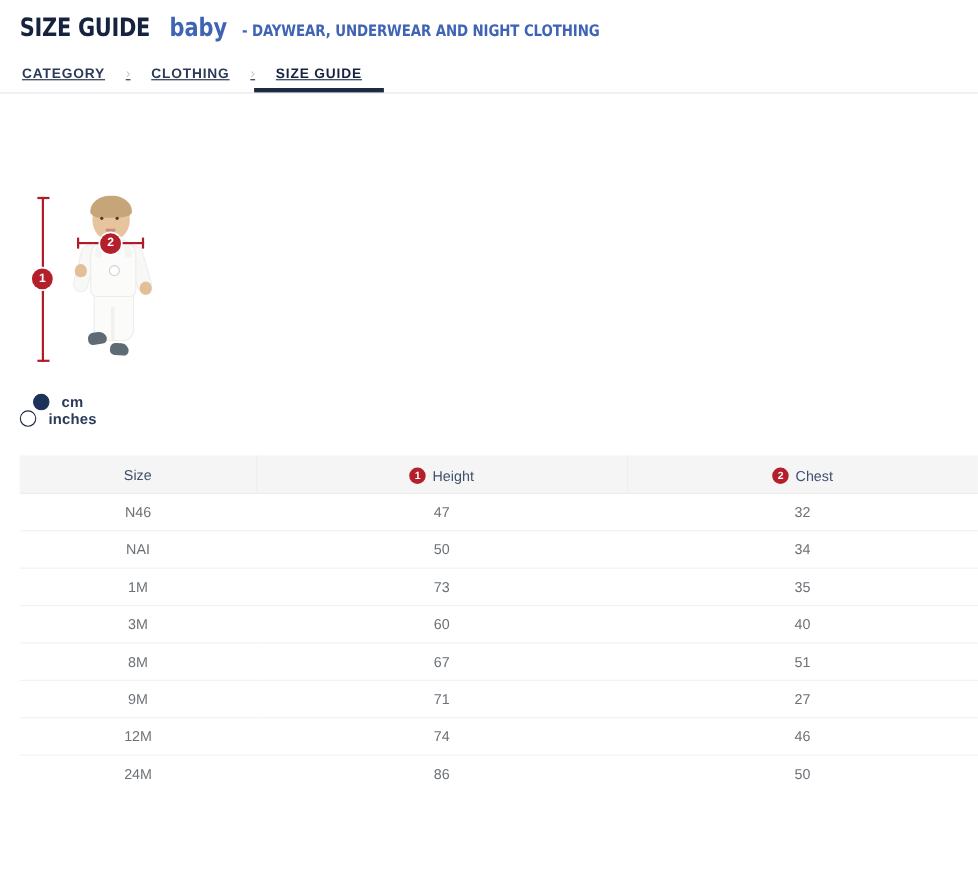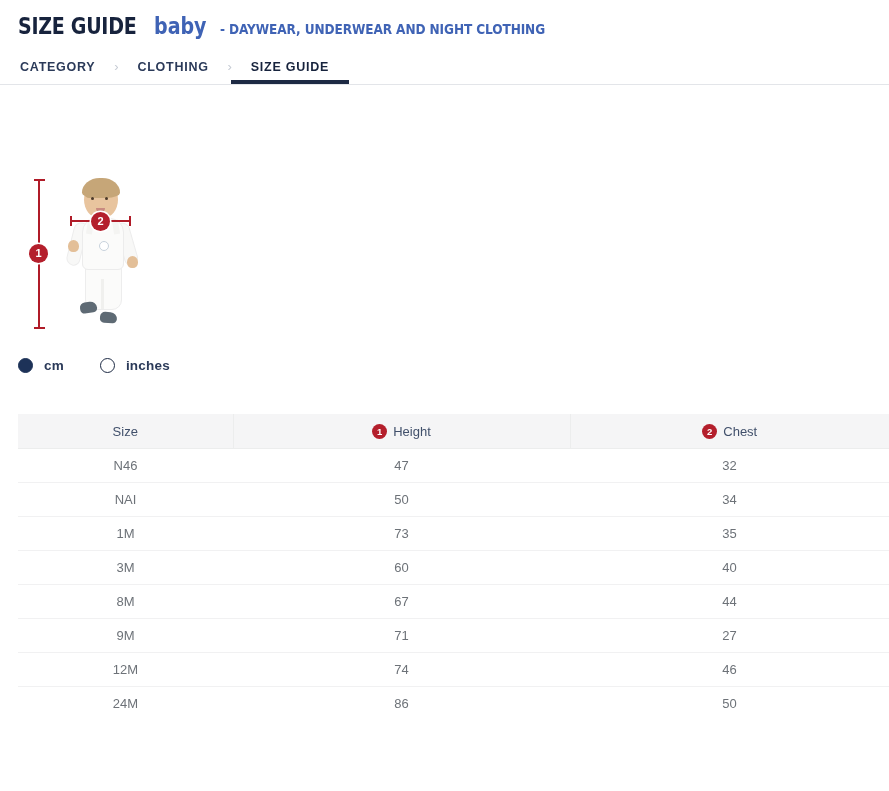--- a/index.html
+++ b/index.html
@@ -54,20 +54,21 @@
     transform-origin: left center;
   }
 
   
   .breadcrumb-bar {
     position: relative;
     margin-top: 12px;
     height: 33px;
     border-bottom: 1px solid #e3e5e9;
     width: 889px;
+    text-decoration: underline;
   }
   .breadcrumb-inner {
     display: flex;
     align-items: center;
     height: 32px;
     padding-left: 18px;
   }
   .crumb {
     font-size: 12.5px;
     font-weight: bold;
@@ -301,20 +302,21 @@
   .b-shoe.l { left: 26px; top: 124px; transform: rotate(-8deg); }
   .b-shoe.r { left: 46px; top: 134px; transform: rotate(4deg); }
 
   
   .units-row {
     position: absolute;
     left: 18px;
     top: 358px;
     display: flex;
     align-items: center;
+    flex-direction: column;
   }
   .unit-option {
     display: flex;
     align-items: center;
     margin-right: 36px;
   }
   .radio {
     width: 15px;
     height: 15px;
     border-radius: 50%;
@@ -497,21 +499,21 @@
       <td>35</td>
     </tr>
     <tr>
       <td>3M</td>
       <td>60</td>
       <td>40</td>
     </tr>
     <tr>
       <td>8M</td>
       <td>67</td>
-      <td>44</td>
+      <td>51</td>
     </tr>
     <tr>
       <td>9M</td>
       <td>71</td>
       <td>27</td>
     </tr>
     <tr>
       <td>12M</td>
       <td>74</td>
       <td>46</td>

